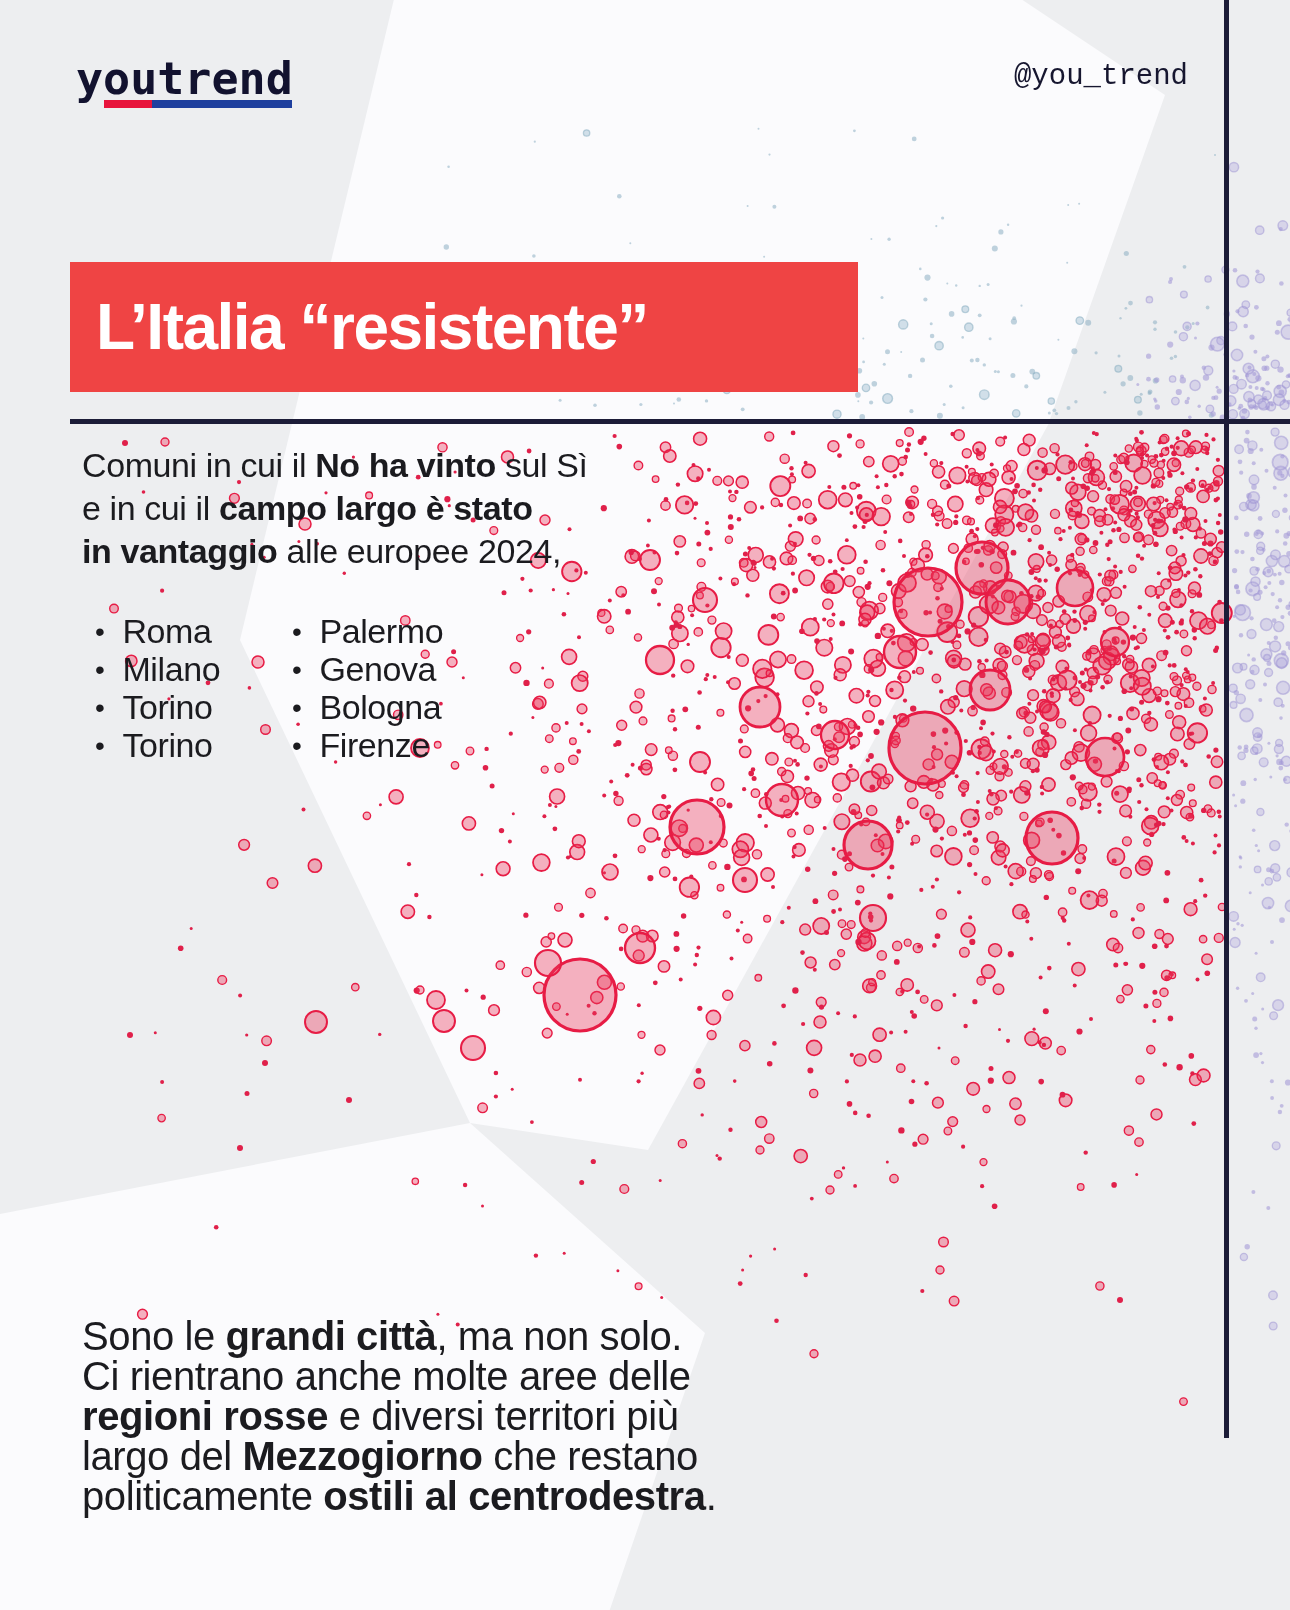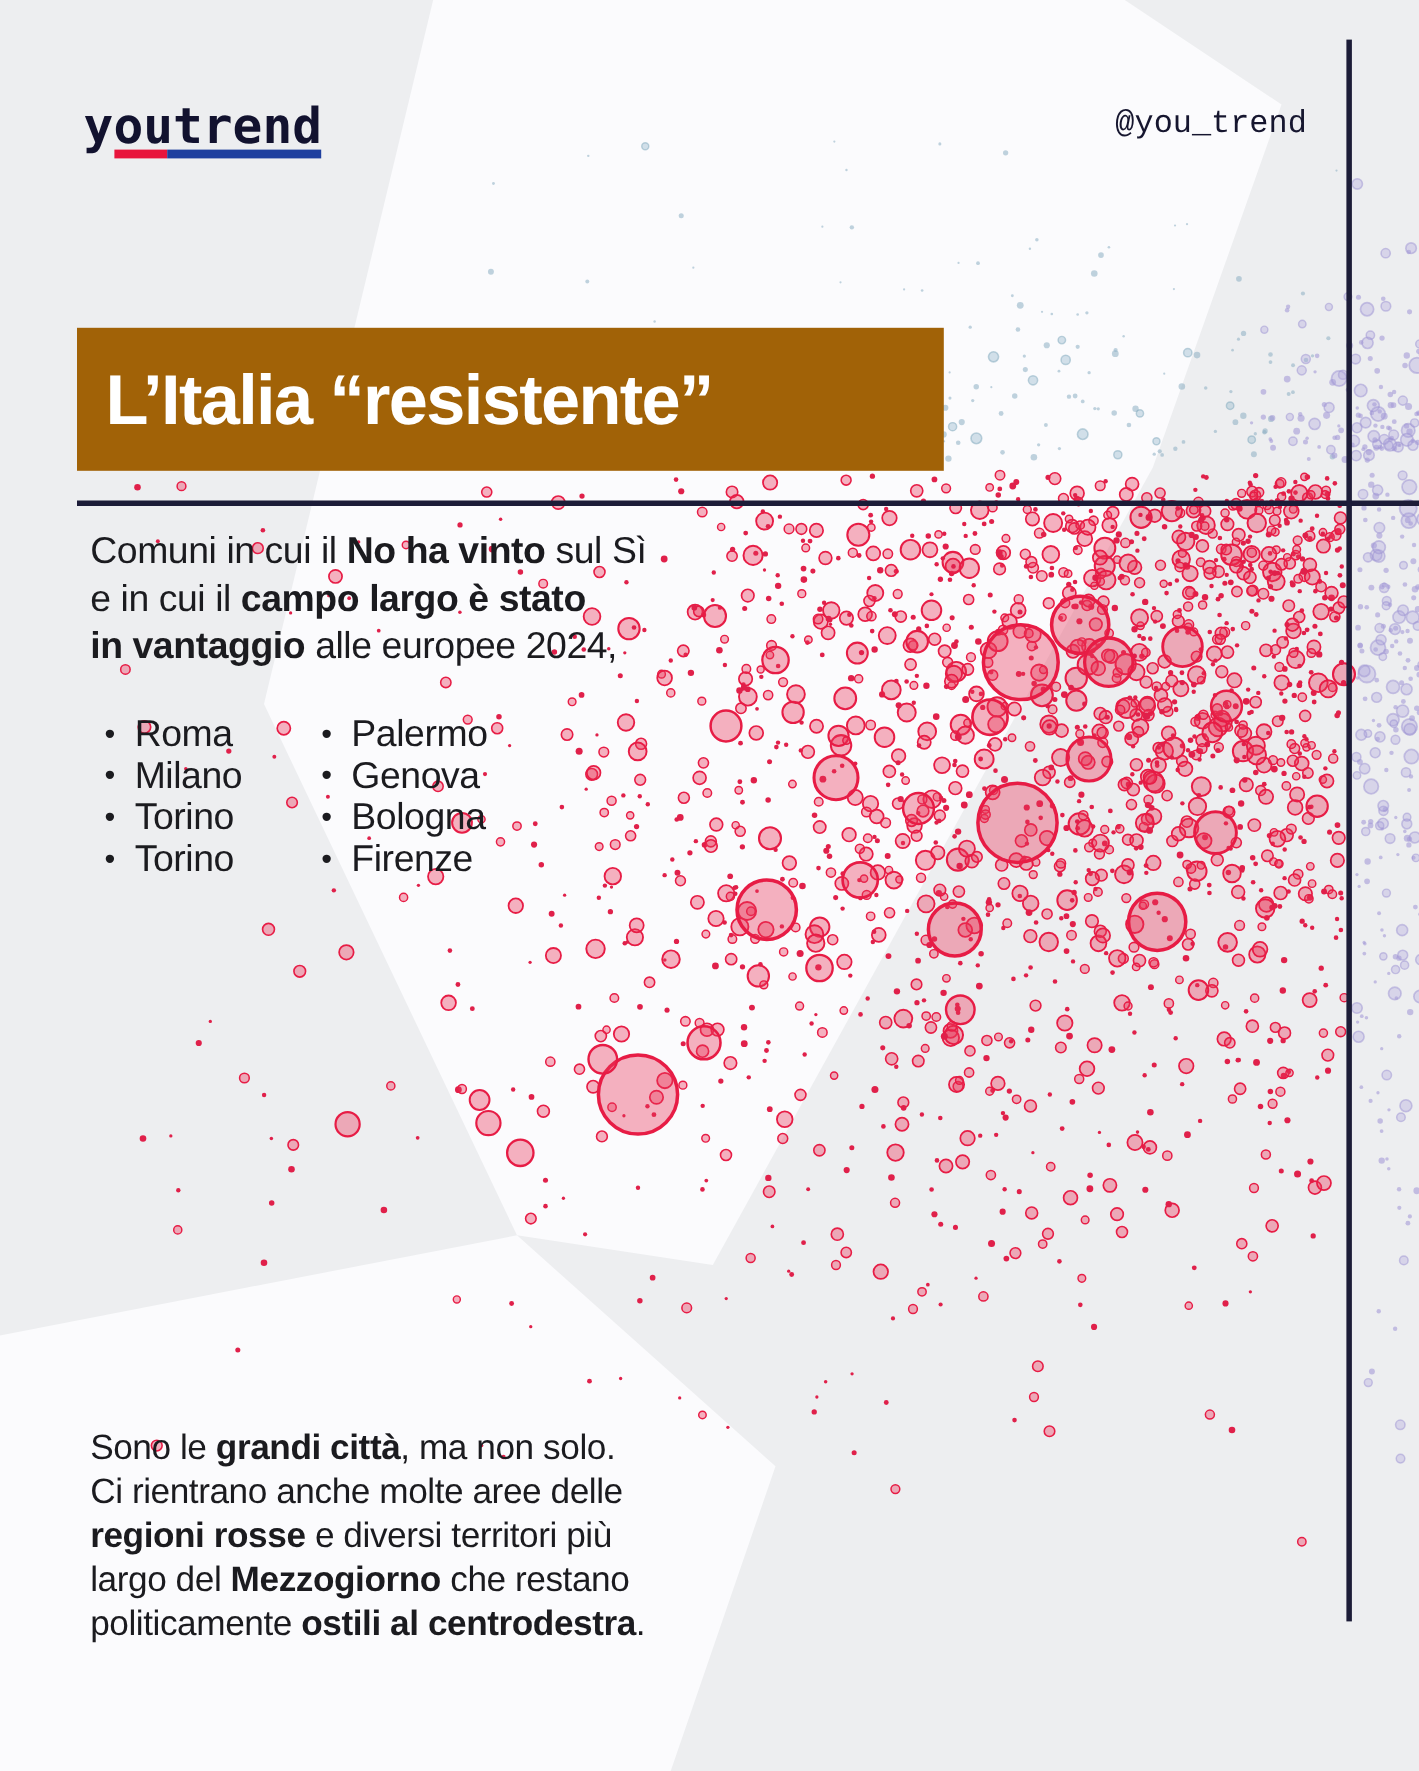--- a/index.html
+++ b/index.html
@@ -5,21 +5,21 @@
   * { box-sizing: border-box; margin: 0; padding: 0; }
   html,body { background:#cfcfd4; }
   #canvas {
     position: relative;
     width: 1290px; height: 1610px;
     margin: 0 auto;
     overflow: hidden;
     font-family: "Liberation Sans", sans-serif;
     color: #1b1b1f;
   }
-  .abs { position: absolute; margin-top: 36px; }
+  .abs { position: absolute; }
   svg.layer { position:absolute; left:0; top:0; width:1290px; height:1610px; }
 
   
   #logo { left:76px; top:52px; }
   #logo-text {
     font-family: "DejaVu Sans Mono", "Liberation Mono", monospace;
     font-weight: bold; font-size: 45px; letter-spacing: 0px;
   }
   #logo-underline { left:104px; top:100px; width:188px; height:8px; display:flex; }
   #logo-underline .u-red  { height:100%; width:48px; }
@@ -33,21 +33,21 @@
   
   #banner { left:70px; top:262px; width:788px; height:130px; display:flex; align-items:center; padding-left:26px; }
   #banner-text { font-size:64px; font-weight:bold; color:#ffffff; letter-spacing:-1.5px; }
 
   
   #hline { left:70px; top:419px; width:1220px; height:5px; }
   #vline { left:1224px; top:0px; width:5px; height:1438px; }
 
   
   #intro { left:82px; top:444px; font-size:34px; line-height:43px; letter-spacing:-0.4px; }
-  #outro { left:82px; top:1259px; font-size:32px; line-height:40px; letter-spacing:-0.4px; }
+  #outro { left:82px; top:1316px; font-size:40px; line-height:40px; letter-spacing:-0.4px; }
   .b { font-weight:bold; }
 
   #cities { left:95px; top:612px; display:flex; gap:62px; font-size:34px; letter-spacing:-0.4px; }
   .city-col .crow { display:flex; align-items:baseline; height:38px; }
   .cdot { font-size:28px; margin-right:18px; position:relative; top:-2px; }
   .city-col { min-width:135px; }
 
   #footer { left:78px; top:1509px; font-size:28px; color:#2a2a2e; letter-spacing:-0.3px; }
 </style>
 </head>
@@ -2311,21 +2311,21 @@
 
   <div class="abs" id="logo">
     <div id="logo-text" style="color: rgb(18, 18, 47);">youtrend</div>
   </div>
   <div class="abs" id="logo-underline">
     <div class="u-red" style="background: rgb(232, 20, 60);"></div>
     <div class="u-blue" style="background: rgb(30, 63, 158);"></div>
   </div>
   <div class="abs" id="handle" style="color: rgb(22, 22, 47);">@you_trend</div>
 
-  <div class="abs" id="banner" style="background: #a16207;">
+  <div class="abs" id="banner" style="background: #ef4444;">
     <span id="banner-text" style="color: rgb(255, 255, 255);">L’Italia “resistente”</span>
   </div>
 
   <div class="abs" id="intro">
       <div class="ln"><span>Comuni in cui il </span><span class="b">No ha vinto</span><span> sul Sì</span></div>
       <div class="ln"><span>e in cui il </span><span class="b">campo largo è stato</span></div>
       <div class="ln"><span class="b">in vantaggio</span><span> alle europee 2024,</span></div>
     </div>
 
   <div class="abs" id="cities">

